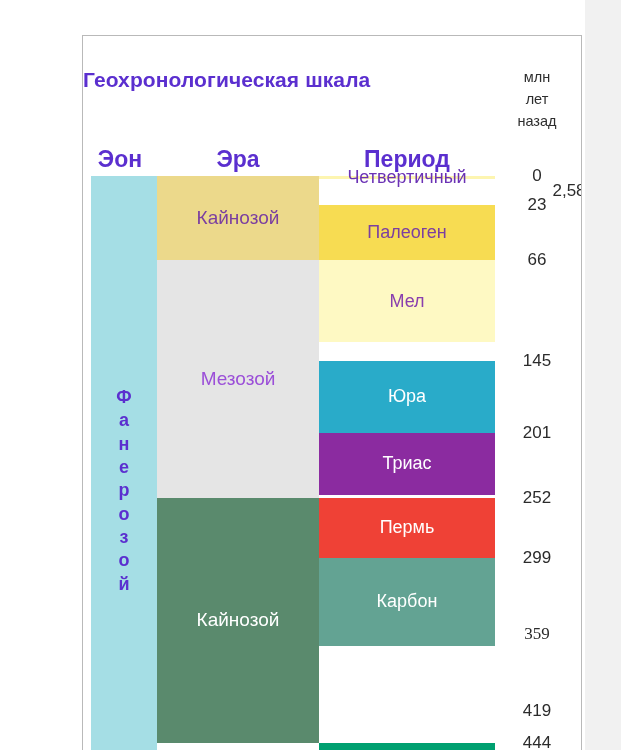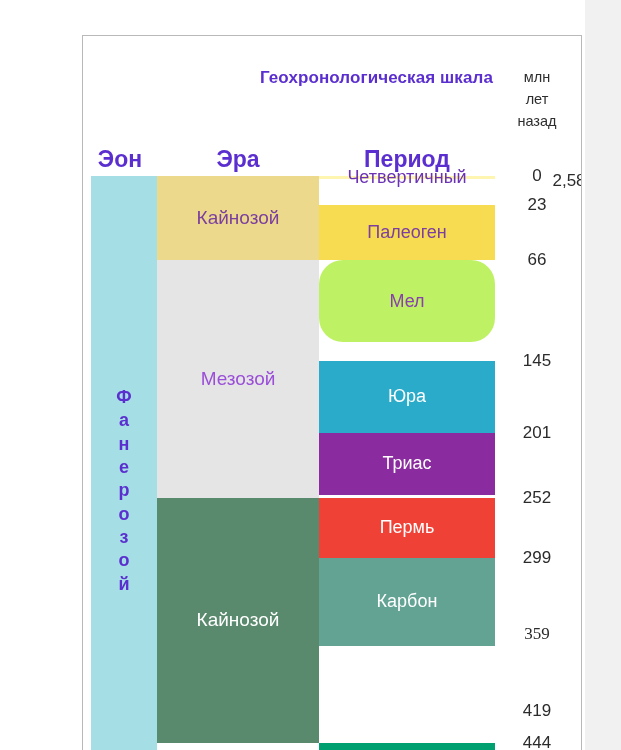--- a/index.html
+++ b/index.html
@@ -43,22 +43,22 @@
     width: 100%;
     height: 100%;
   }
 
   
   .title {
     position: absolute;
     left: 0;
     top: 32px;
     width: 410px;
-    text-align: right;
-    font-size: 17px;
+    text-align: left;
+    font-size: 21px;
     font-weight: bold;
     color: #5b2fcf;
     letter-spacing: 0.1px;
   }
 
   
   .mln-header {
     position: absolute;
     left: 412px;
     top: 30px;
@@ -211,33 +211,33 @@
           </div>
         </div>
       <div class="era-col" id="era-col">
           <div class="era-cell" style="top: 0px; height: 84.2553px; background: rgb(236, 217, 139); color: rgb(123, 63, 160);">Кайнозой</div>
           <div class="era-cell" style="top: 84.2553px; height: 237.447px; background: #e5e5e5; color: rgb(155, 79, 216);">Мезозой</div>
           <div class="era-cell" style="top: 321.702px; height: 245.106px; background: rgb(90, 138, 109); color: rgb(255, 255, 255);">Кайнозой</div>
         </div>
       <div class="period-col" id="period-col">
           <div class="period-cell" style="top: 0px; height: 3.29362px; background: rgb(253, 245, 176); color: rgb(107, 50, 181);">Четвертичный</div>
           <div class="period-cell" style="top: 29.3617px; height: 54.8936px; background: rgb(247, 220, 82); color: rgb(123, 63, 160);">Палеоген</div>
-          <div class="period-cell" style="top: 84.2553px; height: 82px; background: #bef264; color: rgb(138, 63, 174); border-radius: 24px;">Мел</div>
+          <div class="period-cell" style="top: 84.2553px; height: 82px; background: #fef9c3; color: rgb(138, 63, 174);">Мел</div>
           <div class="period-cell" style="top: 185.106px; height: 71.4894px; background: rgb(41, 171, 201); color: rgb(255, 255, 255);">Юра</div>
           <div class="period-cell" style="top: 256.596px; height: 62px; background: rgb(139, 43, 160); color: rgb(255, 255, 255);">Триас</div>
           <div class="period-cell" style="top: 321.702px; height: 60px; background: rgb(239, 65, 54); color: rgb(255, 255, 255);">Пермь</div>
           <div class="period-cell" style="top: 381.702px; height: 88px; background: rgb(99, 163, 147); color: rgb(255, 255, 255);">Карбон</div>
           <div class="period-cell" style="top: 534.894px; height: 31.9149px; background: rgb(168, 224, 184); color: #701a75; margin-top: 41px;">Силур</div>
           <div class="period-cell" style="top: 566.809px; height: 33.1915px; background: rgb(0, 160, 112); color: rgb(255, 255, 255);"></div>
         </div>
     </div>
 
     <div class="ages-col" id="ages-col">
         <div class="age-label" style="top: 0px;">0</div>
-        <div class="age-label" style="top: 5px; padding-left: 32px;">2,58</div>
+        <div class="age-label" style="top: 15px; padding-left: 32px;">2,58</div>
         <div class="age-label" style="top: 29.3617px;">23</div>
         <div class="age-label" style="top: 84.2553px;">66</div>
         <div class="age-label" style="top: 185.106px;">145</div>
         <div class="age-label" style="top: 256.596px;">201</div>
         <div class="age-label" style="top: 321.702px;">252</div>
         <div class="age-label" style="top: 381.702px;">299</div>
         <div class="age-label" style="top: 458.298px; font-family: Liberation Serif, serif;">359</div>
         <div class="age-label" style="top: 534.894px;">419</div>
         <div class="age-label" style="top: 566.809px;">444</div>
       </div>

